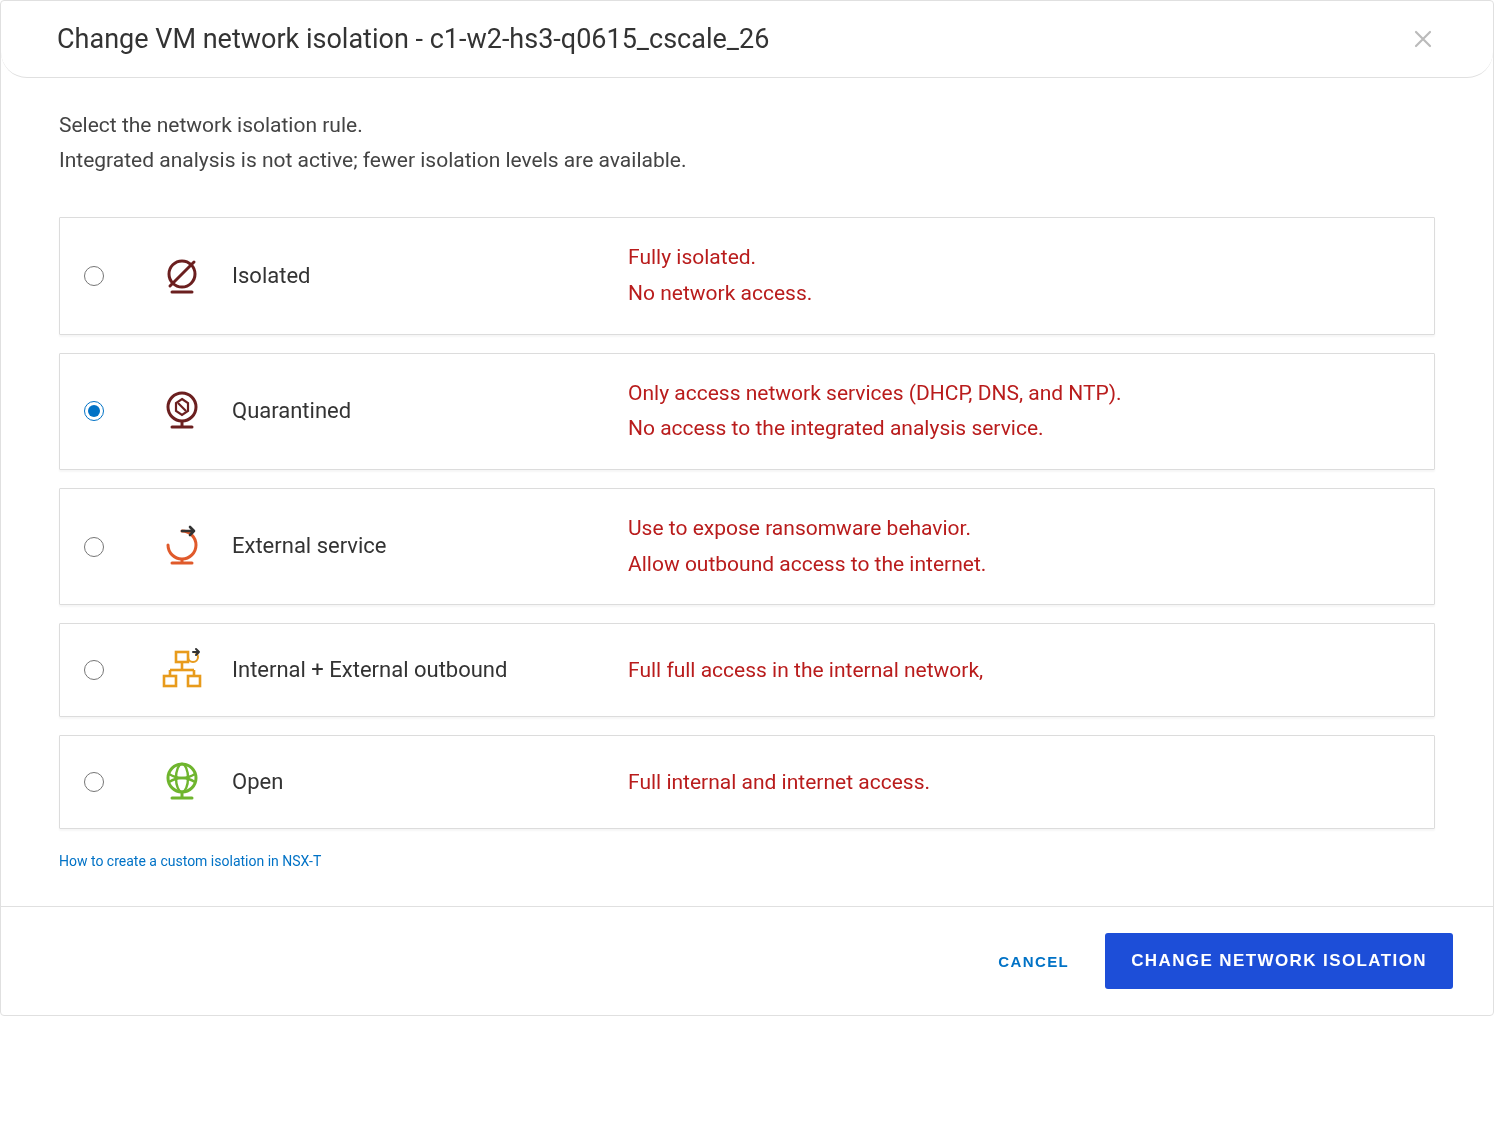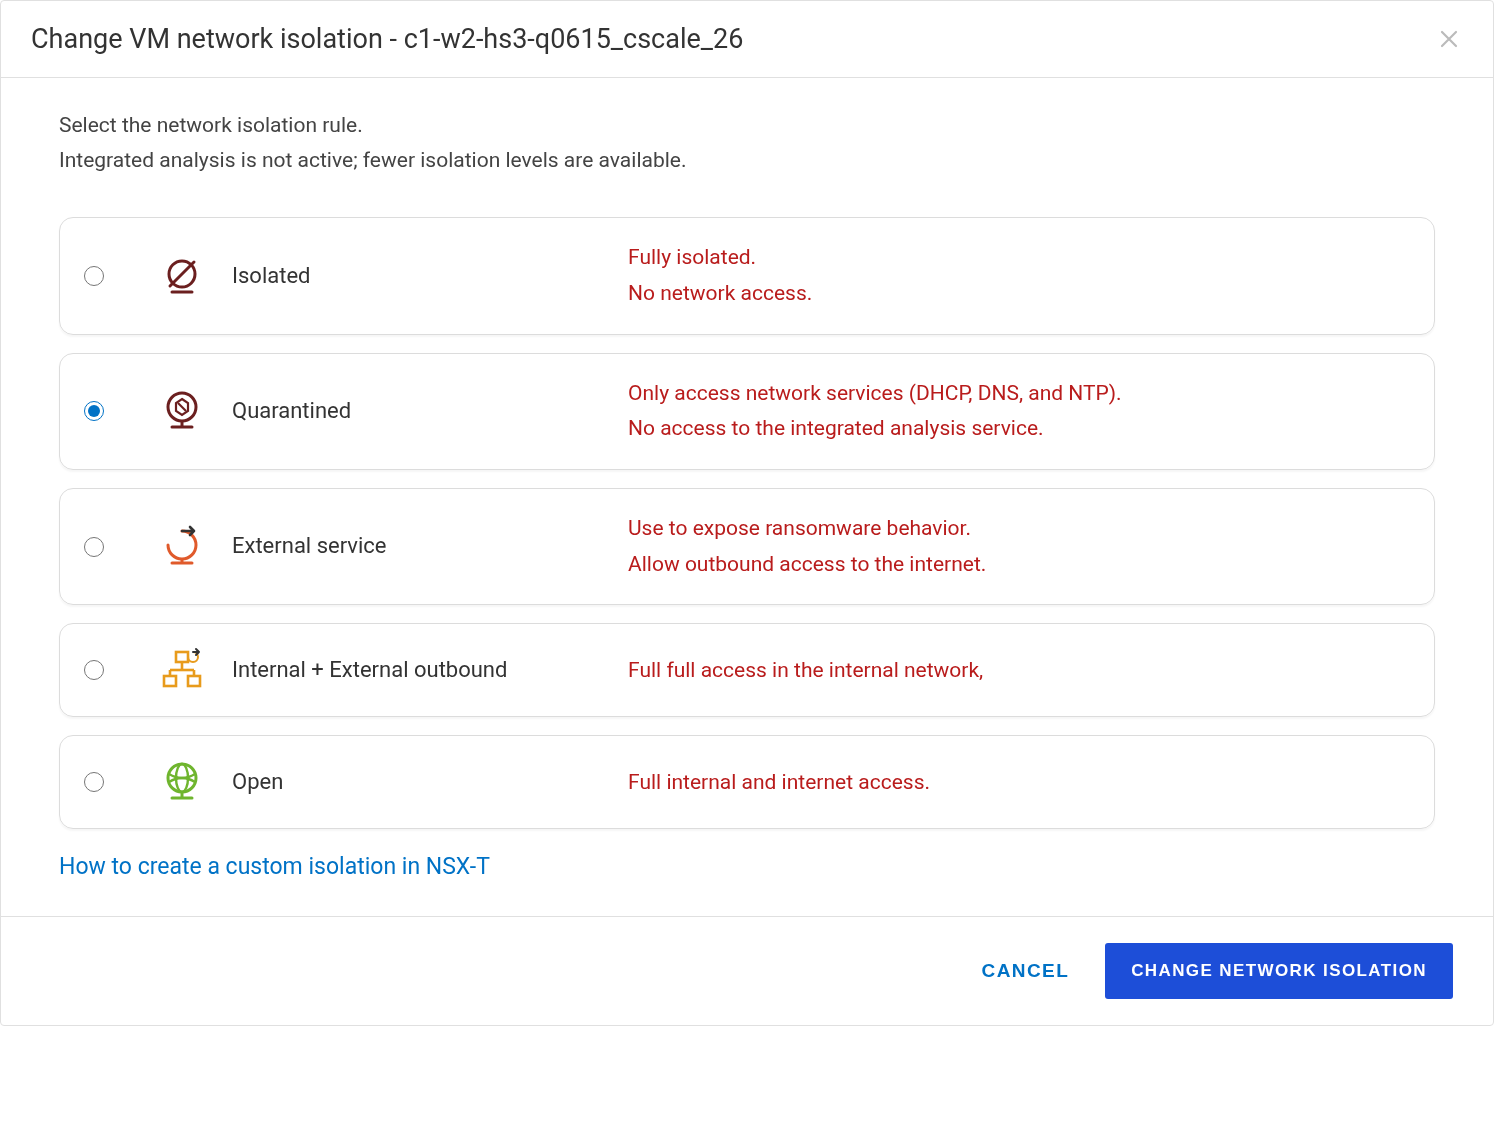--- a/index.html
+++ b/index.html
@@ -17,22 +17,23 @@
     border: 1px solid #e0e0e0;
     border-radius: 4px;
     background: #fff;
     display: flex;
     flex-direction: column;
   }
   .modal-header {
     display: flex;
     align-items: center;
     justify-content: space-between;
-    padding: 22px 30px;
+    padding: 22px 56px;
     border-bottom: 1px solid #e0e0e0;
+    border-radius: 26px;
   }
   .modal-title {
     font-size: 27px;
     font-weight: 400;
     color: #333;
   }
   .close-btn {
     background: none;
     border: none;
     cursor: pointer;
@@ -52,21 +53,21 @@
   }
   .options {
     display: flex;
     flex-direction: column;
     gap: 18px;
   }
   .option-card {
     display: flex;
     align-items: center;
     border: 1px solid #dcdcdc;
-    border-radius: 14px;
+    border-radius: 1px;
     padding: 22px 24px;
     box-shadow: 0 2px 2px rgba(0,0,0,0.04);
     cursor: pointer;
     gap: 16px;
   }
   .radio-wrap {
     width: 48px;
     display: flex;
     align-items: center;
     justify-content: flex-start;
@@ -93,37 +94,37 @@
   .option-desc {
     flex: 1;
     font-size: 21px;
     color: #b91c1c;
     line-height: 1.7;
   }
   .help-link {
     display: inline-block;
     margin-top: 24px;
     color: #0072c6;
-    font-size: 23px;
+    font-size: 14px;
     text-decoration: none;
     cursor: pointer;
   }
   .modal-footer {
     border-top: 1px solid #e0e0e0;
     padding: 26px 40px;
     display: flex;
     justify-content: flex-end;
     gap: 28px;
     align-items: center;
   }
   .btn-cancel {
     background: none;
     border: none;
     color: #0072c6;
-    font-size: 19px;
+    font-size: 15px;
     font-weight: 600;
     letter-spacing: 1.4px;
     cursor: pointer;
     padding: 14px 8px;
   }
   .btn-primary {
     background: #1d4ed8;
     border: none;
     color: #fff;
     font-size: 17px;

